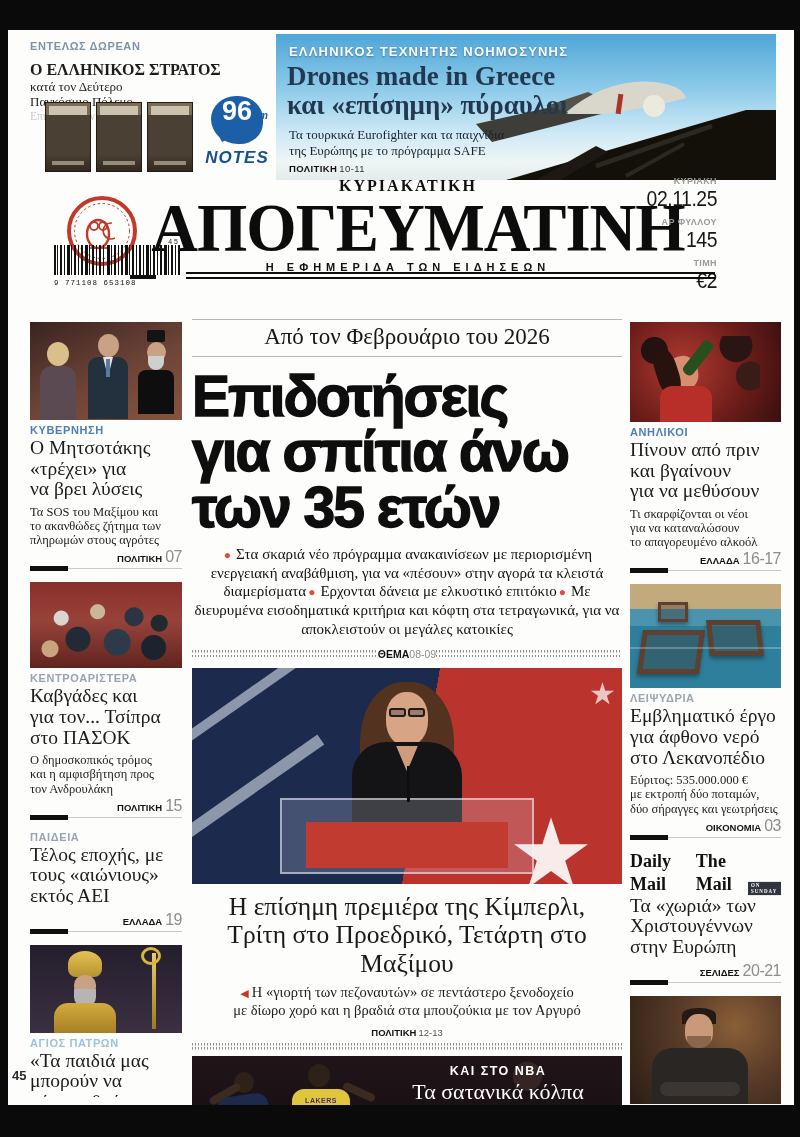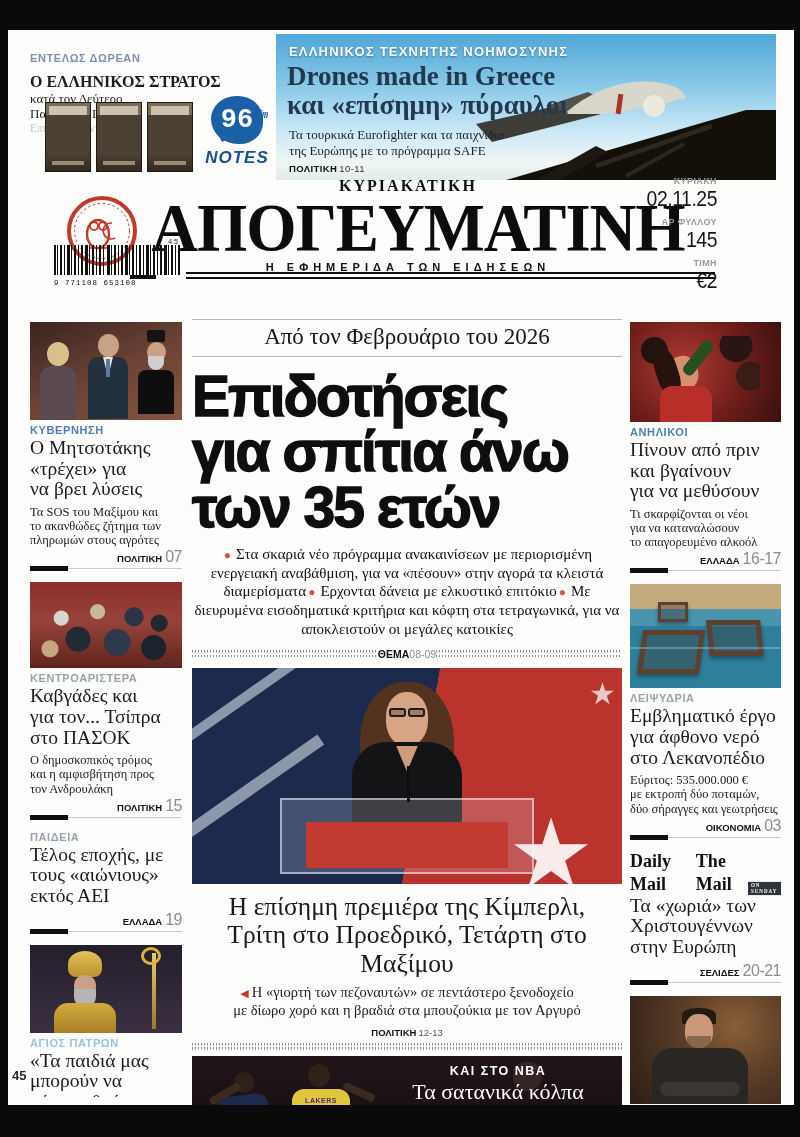--- a/index.html
+++ b/index.html
@@ -1,32 +1,32 @@
 <!DOCTYPE html>
 <html><head>
 <meta charset="utf-8">
 <style>
   html,body{margin:0;padding:0;}
   body{width:800px;height:1137px;background:#0a0a0a;position:relative;overflow:hidden;
        font-family:"Liberation Sans","DejaVu Sans",sans-serif;-webkit-font-smoothing:antialiased;}
   .sheet{position:absolute;left:8px;top:30px;width:786px;height:1075px;background:#fdfdfb;overflow:hidden;}
 
   
-  .promo{position:absolute;left:22px;top:22px;width:248px;}
+  .promo{position:absolute;left:22px;top:10px;width:248px;}
   .promo-kicker{color:#7d93a8;font-weight:bold;font-size:11px;letter-spacing:.6px;}
   .promo-title{font-family:"Liberation Serif","DejaVu Serif",serif;font-weight:bold;font-size:16px;color:#1d1d1d;margin-top:9px;}
   .promo-sub{font-family:"Liberation Serif","DejaVu Serif",serif;font-size:13px;line-height:1.12;color:#222;white-space:pre-line;margin-top:1px;}
   .promo-note{color:#c8c8c4;font-size:11.5px;font-family:"Liberation Serif","DejaVu Serif",serif;margin-top:1px;}
   .covers{position:absolute;left:37px;top:72px;display:flex;gap:5px;}
   .cover{width:44px;height:68px;background:linear-gradient(#7a6c55 0 18%,#4a4034 18% 75%,#33291f);border:1px solid #1f1b15;position:relative;}
   .cover::before{content:"";position:absolute;left:3px;right:3px;top:3px;height:9px;background:#d9d2bf;opacity:.85;}
   .cover::after{content:"";position:absolute;left:6px;right:6px;bottom:6px;height:4px;background:#cfc6ae;opacity:.6;}
   .radio-logo{position:absolute;left:197px;top:66px;width:64px;text-align:center;}
   .radio-circle{width:52px;height:48px;margin:0 auto;background:#1b5fa6;border-radius:50% 50% 46% 54%;
-    color:#fff;font-weight:bold;font-size:27px;display:flex;align-items:center;justify-content:center;position:relative;font-family:Liberation Mono, monospace;}
+    color:#fff;font-weight:bold;font-size:27px;display:flex;justify-content:center;position:relative;}
   .radio-circle::after{content:"";position:absolute;left:4px;bottom:-5px;border:7px solid transparent;border-top-color:#1b5fa6;transform:rotate(18deg);}
   .radio-band{position:absolute;right:-5px;top:14px;color:#1b5fa6;font-size:10px;font-style:italic;font-weight:bold;}
   .radio-name{color:#17508f;font-weight:bold;font-style:italic;font-size:17px;letter-spacing:1px;margin-top:4px;}
 
   
   .sky-banner{position:absolute;left:268px;top:4px;width:500px;height:146px;overflow:hidden;
     background:linear-gradient(180deg,#4fa6d8 0%,#8ecbe9 38%,#cfe9f6 68%,#eef6f4 88%,#e3ecec 100%);}
   .sky-kicker{position:absolute;left:13px;top:10px;color:#fff;font-weight:bold;font-size:13px;letter-spacing:1.2px;text-shadow:0 1px 2px rgba(30,80,120,.65);}
   .sky-headline{position:absolute;left:11px;top:28px;font-family:"Liberation Serif","DejaVu Serif",serif;font-weight:bold;
     color:#21384f;font-size:27px;line-height:1.06;white-space:pre-line;}

